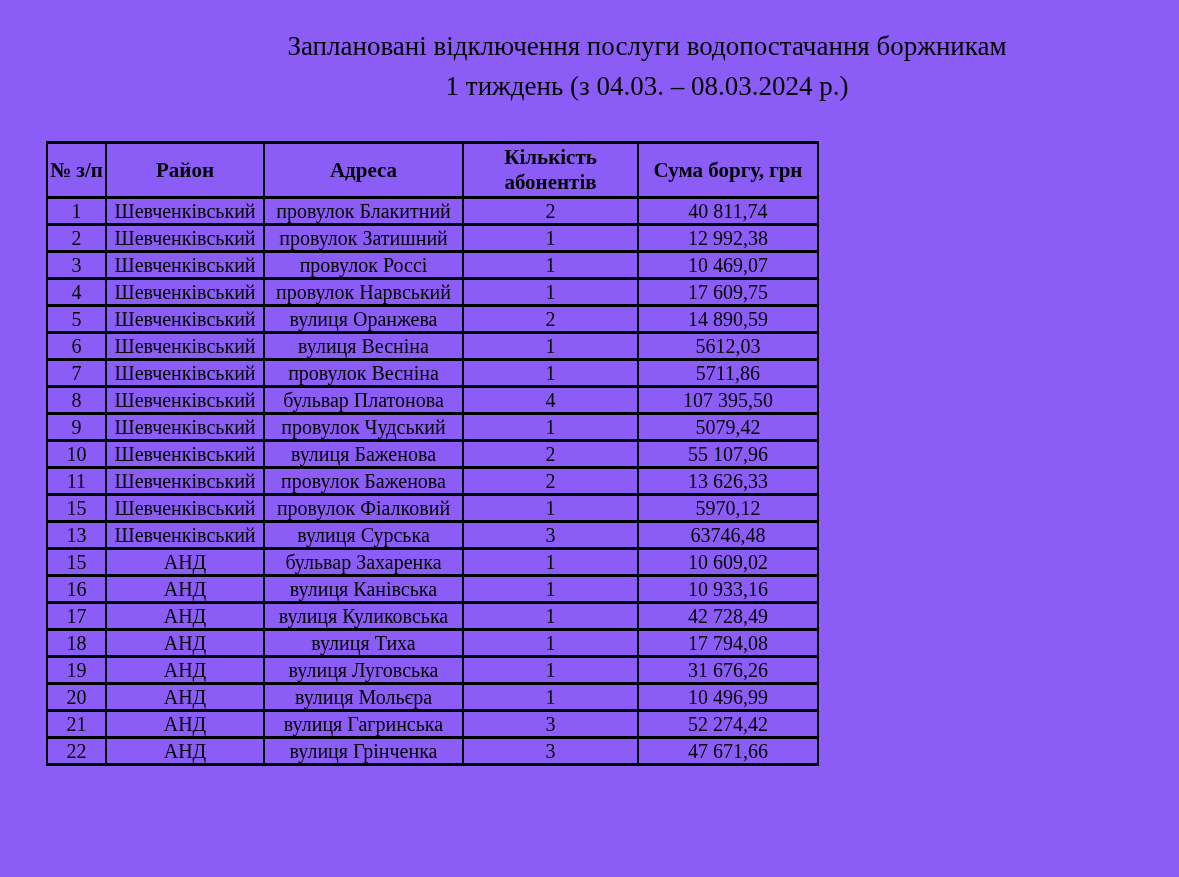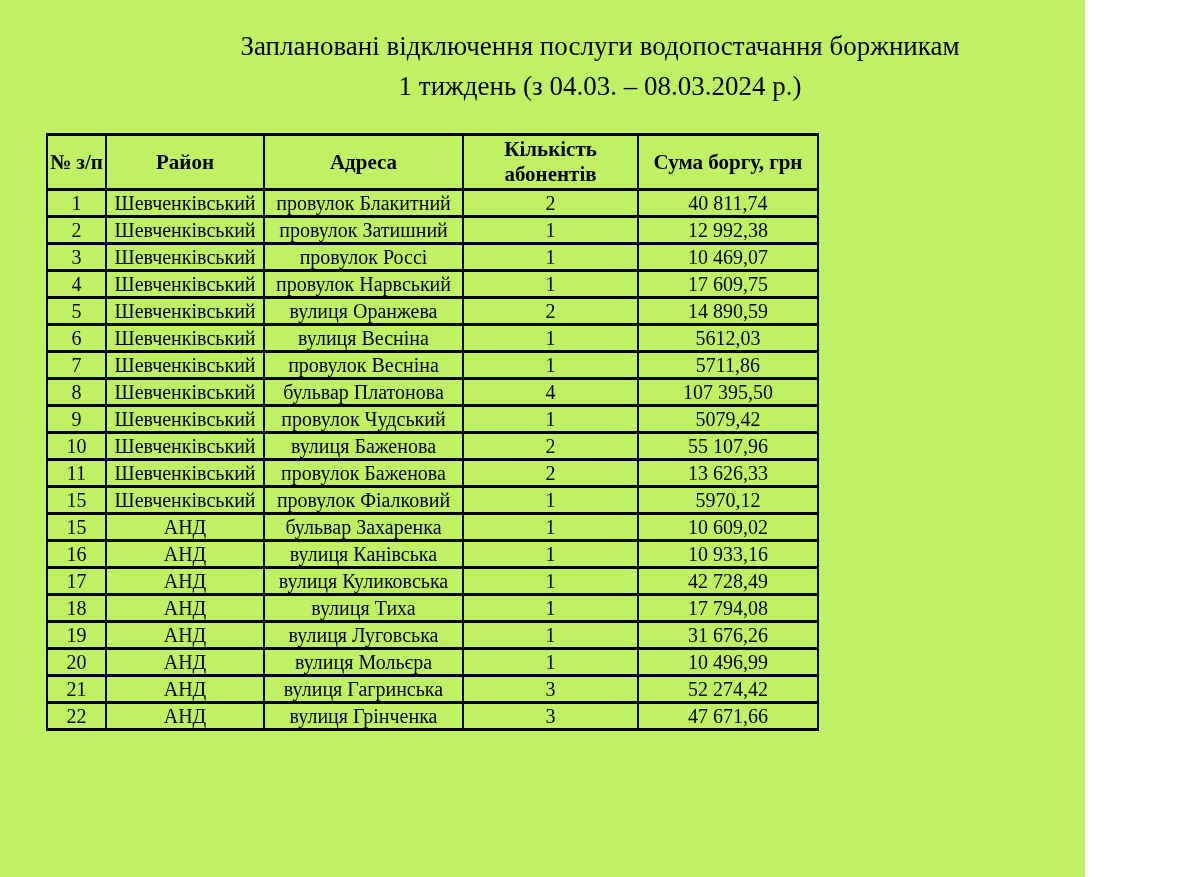--- a/index.html
+++ b/index.html
@@ -2,41 +2,41 @@
 <html><head>
 <meta charset="utf-8">
 <style>
   html, body {
     margin: 0;
     padding: 0;
     background: #ffffff;
   }
   .page {
     position: relative;
-    width: 1085px;
+    width: 1179px;
     height: 877px;
-    background: #bef264;
+    background: #8b5cf6;
     font-family: "Liberation Serif", serif;
     color: #000000;
     overflow: hidden;
   }
   .title-block {
     position: absolute;
     top: 26px;
     left: 115px;
     right: 0;
     text-align: center;
     font-size: 27px;
     line-height: 40px;
     font-weight: normal;
     color: #000000;
   }
   table.debt-table {
     position: absolute;
-    top: 133px;
+    top: 141px;
     left: 46px;
     width: 771px;
     border-collapse: collapse;
     table-layout: fixed;
     font-family: "Liberation Serif", serif;
     color: #000000;
   }
   table.debt-table th,
   table.debt-table td {
     border: 2px solid #000000;
@@ -172,20 +172,27 @@
           <td>13 626,33</td>
         </tr>
         <tr>
           <td>15</td>
           <td>Шевченківський</td>
           <td>провулок Фіалковий</td>
           <td>1</td>
           <td>5970,12</td>
         </tr>
         <tr>
+          <td>13</td>
+          <td>Шевченківський</td>
+          <td>вулиця Сурська</td>
+          <td>3</td>
+          <td>63746,48</td>
+        </tr>
+        <tr>
           <td>15</td>
           <td>АНД</td>
           <td>бульвар Захаренка</td>
           <td>1</td>
           <td>10 609,02</td>
         </tr>
         <tr>
           <td>16</td>
           <td>АНД</td>
           <td>вулиця Канівська</td>

